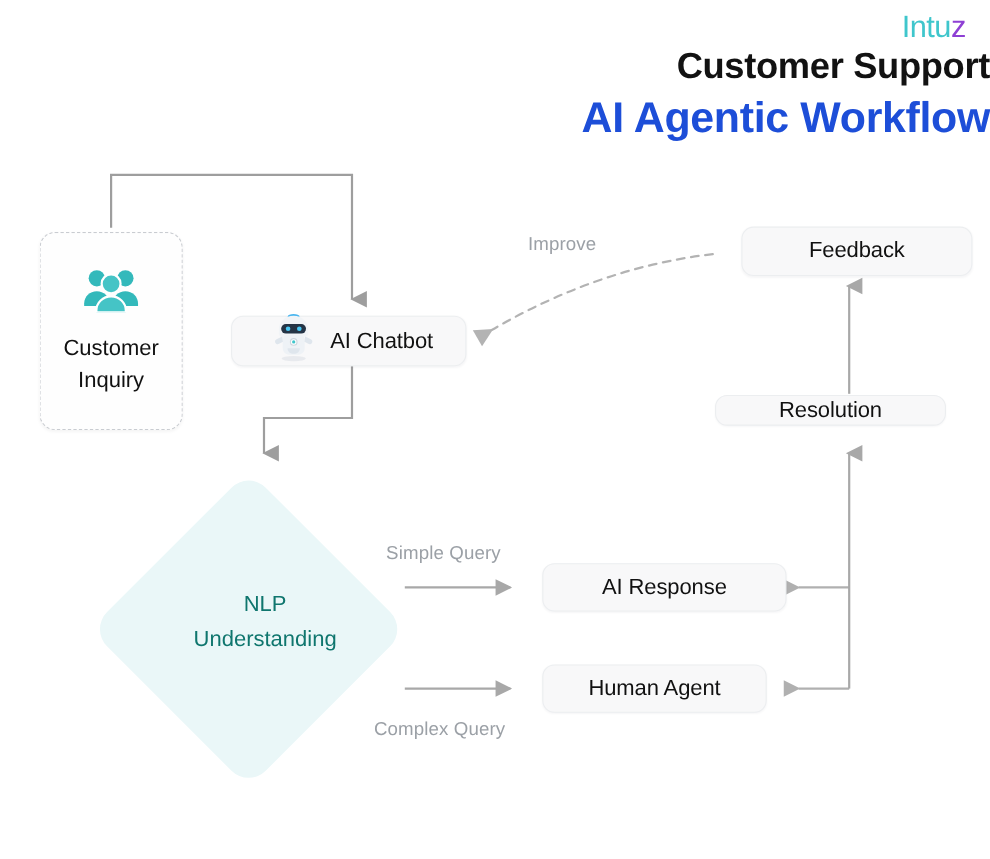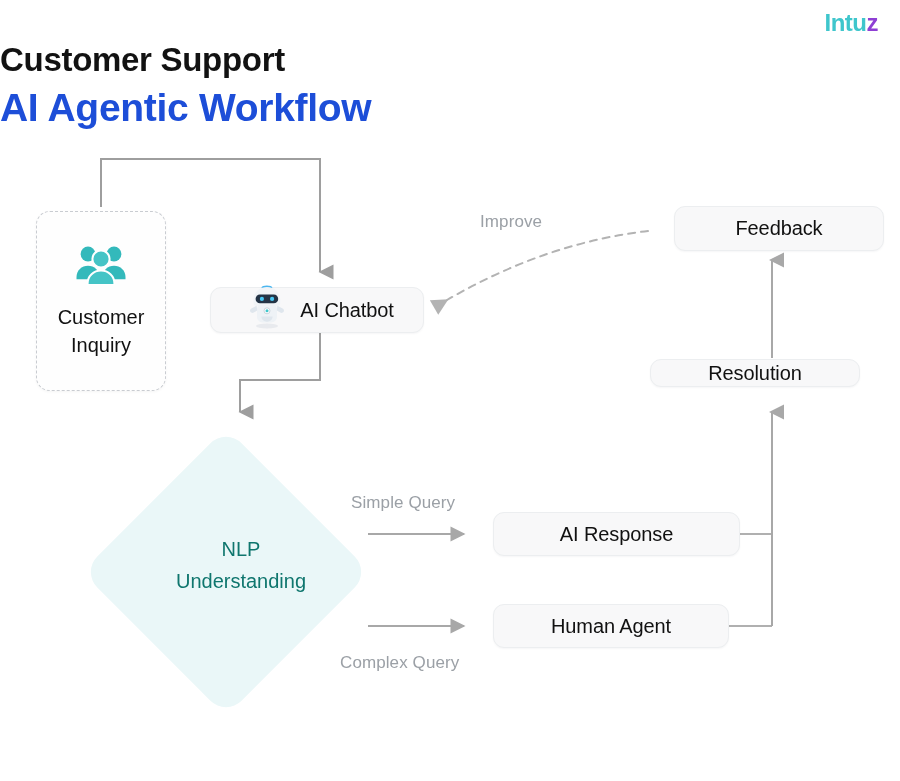--- a/index.html
+++ b/index.html
@@ -18,36 +18,36 @@
     height: 781px;
     background: #ffffff;
     overflow: hidden;
   }
 
   
   .logo {
     position: absolute;
     top: 11px;
     right: 22px;
-    font-size: 24px;
-    font-weight: 700;
+    font-size: 28px;
+    font-weight: 400;
     letter-spacing: -0.5px;
     line-height: 1;
     user-select: none;
   }
   .logo .logo-main { color: #3fc6cc; }
   .logo .logo-accent { color: #8e3fd4; }
 
   
   .title-wrap {
     position: absolute;
     top: 40px;
     left: 0;
     width: 900px;
-    text-align: left;
+    text-align: right;
   }
   .title-line1 {
     font-size: 33px;
     font-weight: 700;
     color: #121212;
     letter-spacing: -0.3px;
     line-height: 1.22;
   }
   .title-line2 {
     font-size: 39px;
@@ -262,25 +262,25 @@
       <span class="node-label">AI Chatbot</span>
     </div>
   </div>
 
   <div class="diamond-shape"></div>
   <div class="diamond-text">
     <div>NLP</div>
     <div>Understanding</div>
   </div>
 
-  <div class="node box-soft" style="left:493px; top:512px; width:247px; height:44px;">
+  <div class="node box-soft" style="left:493px; top:512px; width:222px; height:44px;">
     <span class="node-label">AI Response</span>
   </div>
 
-  <div class="node box-soft" style="left:493px; top:604px; width:236px; height:44px;">
+  <div class="node box-soft" style="left:493px; top:604px; width:204px; height:44px;">
     <span class="node-label">Human Agent</span>
   </div>
 
   <div class="node box-soft" style="left:650px; top:359px; width:210px; height:28px;">
     <span class="node-label">Resolution</span>
   </div>
 
   <div class="node box-soft" style="left:674px; top:206px; width:210px; height:45px;">
     <span class="node-label">Feedback</span>
   </div>

